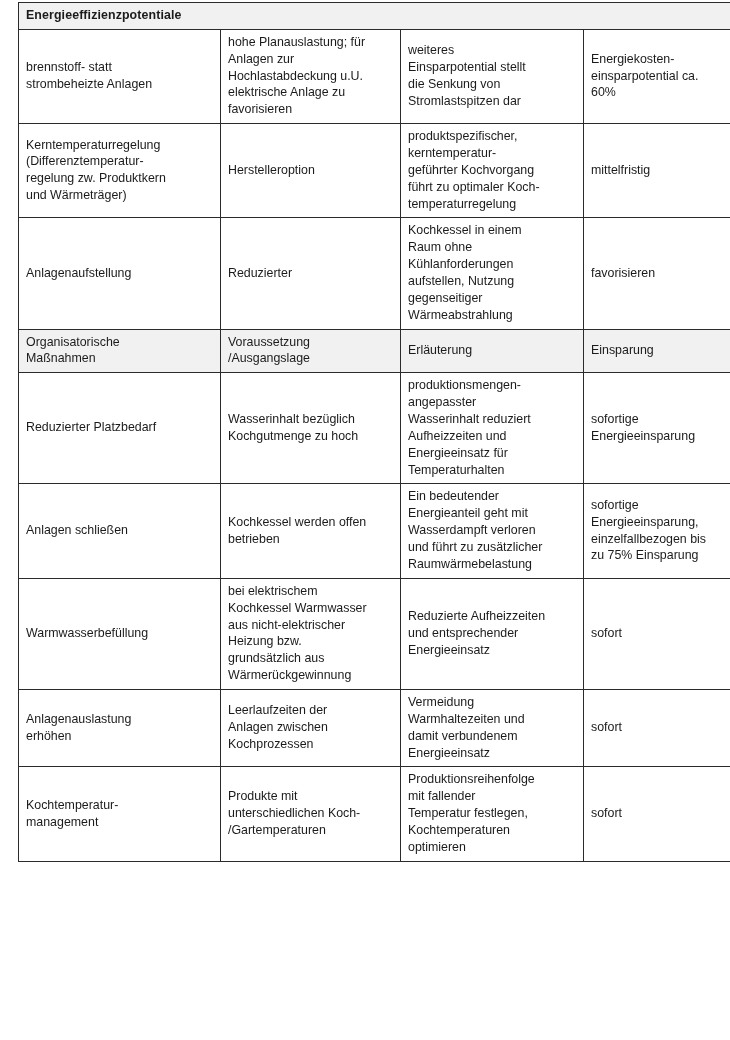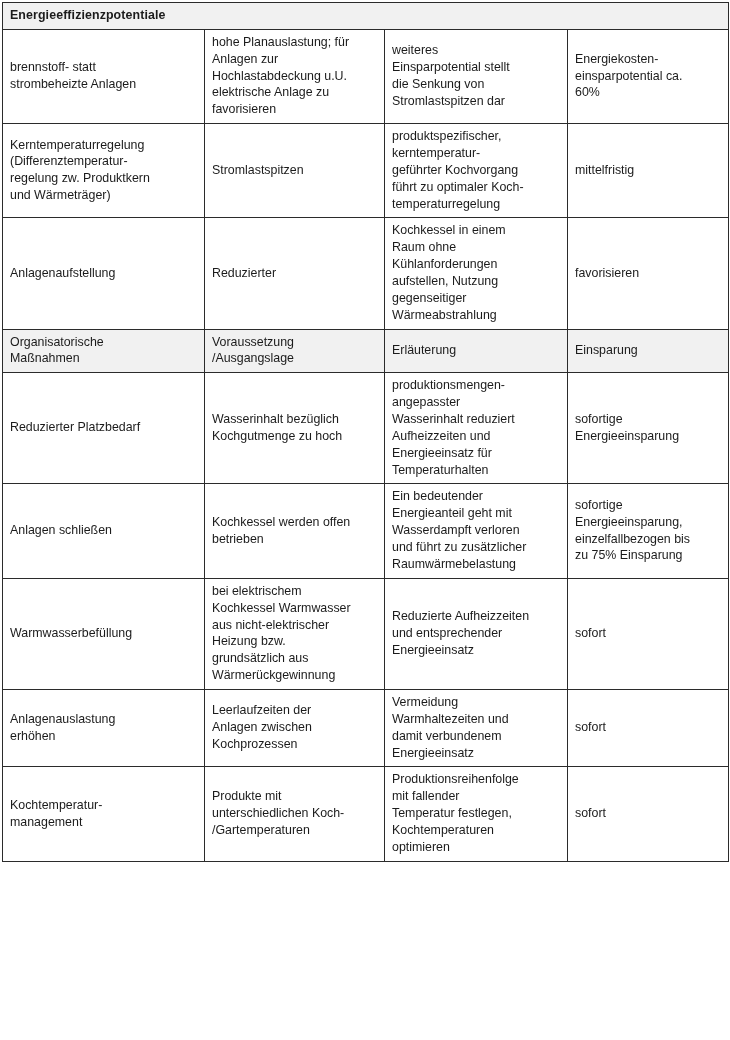--- a/index.html
+++ b/index.html
@@ -11,21 +11,21 @@
     width: 730px;
     height: 1040px;
     font-family: "Liberation Sans", sans-serif;
     color: #1b1b1b;
     overflow: hidden;
   }
 
   .table-wrap {
     width: 730px;
     box-sizing: border-box;
-    padding: 2px 2px 5px 2px;
+    padding: 2px 2px 5px 18px;
   }
 
   table.eff-table {
     width: 726px;
     border-collapse: collapse;
     table-layout: fixed;
     background: #ffffff;
   }
 
   table.eff-table td {
@@ -81,21 +81,21 @@
       </tr>
 
       <tr class="body-row">
         <td>brennstoff- statt<br>strombeheizte Anlagen</td>
         <td>hohe Planauslastung; für<br>Anlagen zur<br>Hochlastabdeckung u.U.<br>elektrische Anlage zu<br>favorisieren</td>
         <td>weiteres<br>Einsparpotential stellt<br>die Senkung von<br>Stromlastspitzen dar</td>
         <td>Energiekosten-<br>einsparpotential ca.<br>60%</td>
       </tr>
       <tr class="body-row">
         <td>Kerntemperaturregelung<br>(Differenztemperatur-<br>regelung zw. Produktkern<br>und Wärmeträger)</td>
-        <td>Stromlastspitzen</td>
+        <td>Herstelleroption</td>
         <td>produktspezifischer,<br>kerntemperatur-<br>geführter Kochvorgang<br>führt zu optimaler Koch-<br>temperaturregelung</td>
         <td>mittelfristig</td>
       </tr>
 
       <tr class="body-row">
         <td>Anlagenaufstellung</td>
         <td>Reduzierter</td>
         <td>Kochkessel in einem<br>Raum ohne<br>Kühlanforderungen<br>aufstellen, Nutzung<br>gegenseitiger<br>Wärmeabstrahlung</td>
         <td>favorisieren</td>
       </tr>

